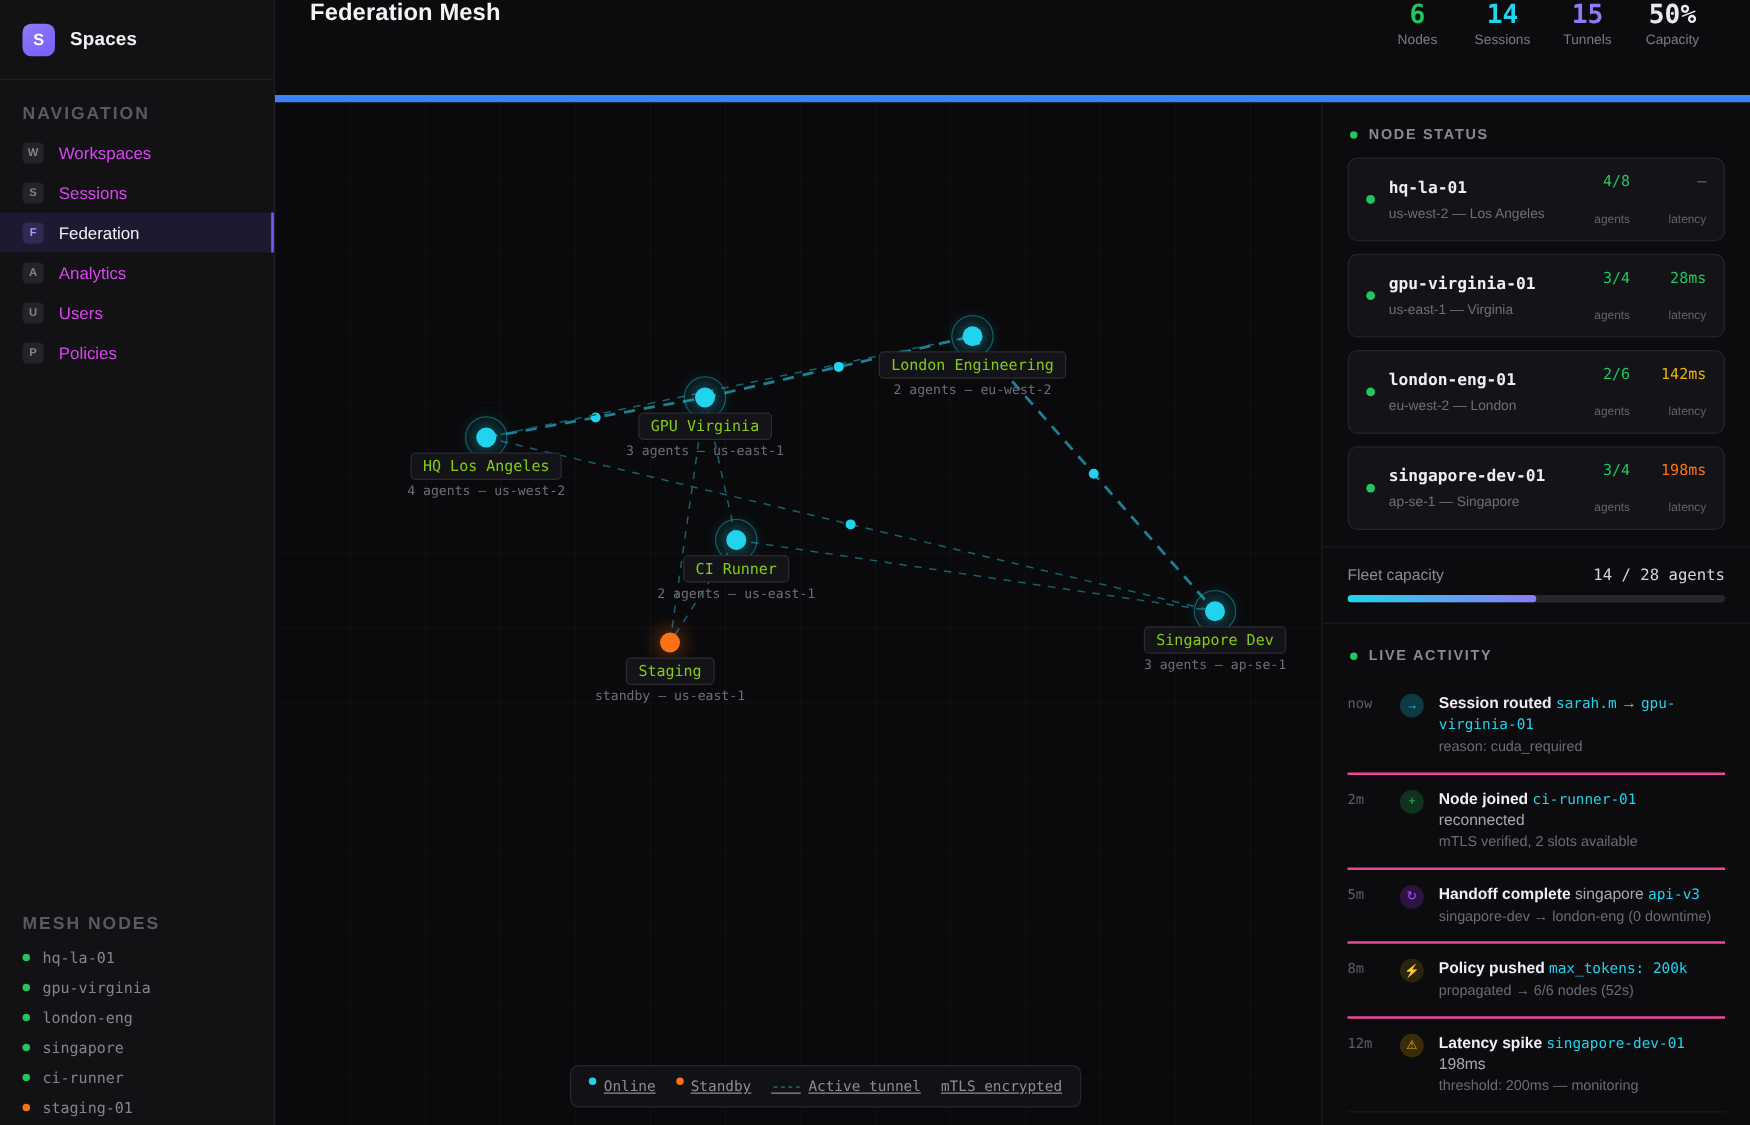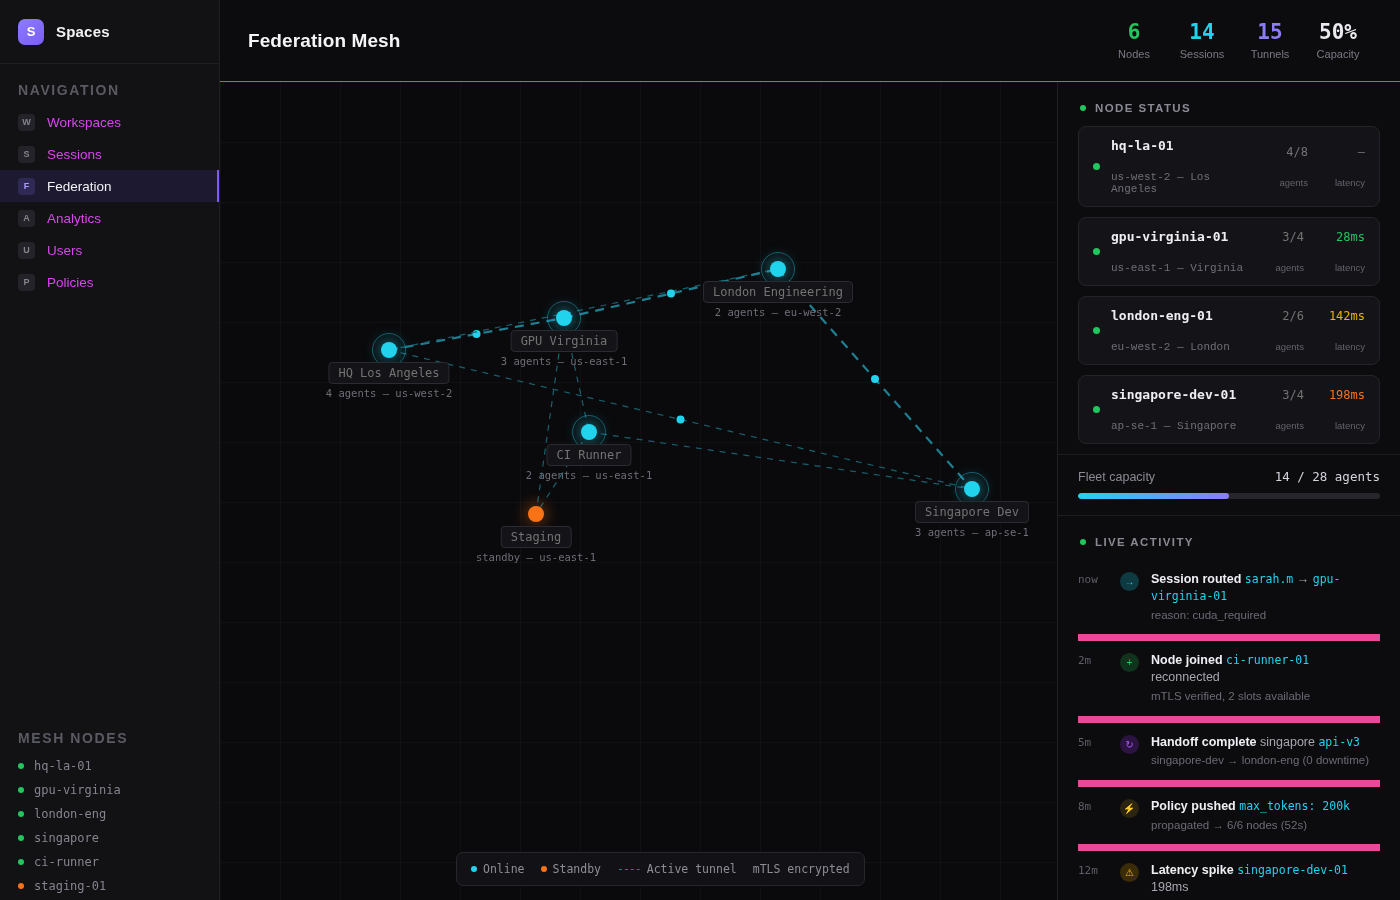--- a/index.html
+++ b/index.html
@@ -64,23 +64,23 @@
     height:24px; padding:0 18px; font-size:12px; color:#84848f; cursor:pointer;
   }
   .dot{ width:6px;height:6px;border-radius:50%; flex:0 0 6px; }
   .dot.online{ background:#22c55e; }
   .dot.standby{ background:#f97316; }
 
   
   #center{ flex:1 1 auto; display:flex; flex-direction:column; min-width:0; }
   #topbar{
     height:82px; flex:0 0 82px;
-    border-bottom:1px solid #3b82f6;
+    border-bottom:6px solid #3b82f6;
     background:#0c0c0f;
-    display:flex; align-items:center; justify-content:space-between;
+    display:flex; justify-content:space-between;
     padding:0 28px 0 28px;
   }
   #page-title{ font-size:19px; font-weight:700; color:#f4f4f7; letter-spacing:.1px; }
   #stats{ display:flex; gap:0; }
   .stat{ width:68px; text-align:center; }
   .stat-val{ font-size:21px; font-weight:700; line-height:1.1; }
   .stat-lbl{ font-size:11px; color:#7a7a84; margin-top:3px; }
 
   #canvaswrap{ flex:1 1 auto; display:flex; min-height:0; }
   #canvas{
@@ -105,34 +105,34 @@
   .gcore.standby{ background:#f97316; box-shadow:0 0 14px 4px rgba(249,115,22,.30); }
   .gring{
     position:absolute;left:0;top:0;width:34px;height:34px;border-radius:50%;
     transform:translate(-50%,-50%);
     border:1px solid rgba(34,211,238,.38);
   }
   .glabel{
     position:absolute; left:50%; top:12px; transform:translateX(-50%);
     white-space:nowrap;
     background:#141418; border:1px solid #2b2b33; border-radius:4px;
-    padding:3px 9px; font-size:12px; color:#737373;
+    padding:3px 9px; font-size:12px; color:#84cc16;
   }
   .gmeta{
     position:absolute; left:50%; top:37px; transform:translateX(-50%);
     white-space:nowrap; font-size:10.5px; color:#6e6e78;
   }
 
   #legend{
     position:absolute; left:236px; bottom:14px;
     background:#121216; border:1px solid #26262d; border-radius:7px;
     padding:9px 14px; display:flex; align-items:center; gap:16px;
     font-size:11.5px; color:#8d8d97;
   }
-  .lg{ display:flex;align-items:center;gap:6px; }
+  .lg{ display:flex;gap:6px;text-decoration:underline; }
   .lg-dash{ color:#2a7f8e; letter-spacing:-1px; }
 
   
   #right{
     width:342px; flex:0 0 342px; background:#0c0c0f;
     display:flex; flex-direction:column; min-height:0;
   }
   .panel-head{
     display:flex; align-items:center; gap:9px;
     font-size:11.5px; letter-spacing:1.4px; color:#8a8a94; font-weight:600;
@@ -142,23 +142,23 @@
 
   .nodecards{ padding:0 20px; }
   .ncard{
     background:#141418; border:1px solid #232329; border-radius:8px;
     padding:11px 14px; margin-bottom:10px;
     display:flex; align-items:center; gap:11px; cursor:pointer;
   }
   .ncard .dot{ width:7px;height:7px;flex:0 0 7px; }
   .ncard-main{ flex:1 1 auto; min-width:0; }
   .ncard-name{ font-size:13px; font-weight:700; color:#ededf2; }
-  .ncard-loc{ font-size:11px; color:#6e6e78; margin-top:18px;font-family:Liberation Mono, monospace; }
+  .ncard-loc{ font-size:11px; color:#6e6e78; margin-top:7px; }
   .ncard-col{ text-align:right; width:50px; }
-  .ncard-col .v{ font-size:12px; color:#737373; }
+  .ncard-col .v{ font-size:12px; color:#22c55e; }
   .ncard-col .k{ font-size:9.5px; color:#62626c; margin-top:18px; }
   .lat-good{ color:#22c55e !important; }
   .lat-warn{ color:#eab308 !important; }
   .lat-bad{ color:#f97316 !important; }
   .lat-none{ color:#6e6e78 !important; }
 
   #capacity{
     margin-top:auto; padding:14px 20px 16px 20px;
     border-top:1px solid #1b1b20; border-bottom:1px solid #1b1b20;
   }
@@ -168,21 +168,21 @@
   .cap-track{
     margin-top:9px; height:6px; border-radius:3px; background:#26262c; overflow:hidden;
   }
   .cap-fill{ height:100%; border-radius:3px;
     background:linear-gradient(90deg,#22d3ee,#8b7cf8); }
 
   #activity{ flex:0 0 auto; overflow:hidden; }
   .feed{ padding:0 20px 10px 20px; }
   .fitem{
     display:flex; gap:12px; padding:11px 0 11px 0;
-    border-bottom:7px solid #ec4899;
+    border-bottom:2px solid #ec4899;
   }
   .fitem:last-child{ border-bottom:1px solid #1a1a1f; }
   .ftime{ width:30px; flex:0 0 30px; font-size:11px; color:#5e5e68; padding-top:2px; }
   .ficon{
     width:19px;height:19px;border-radius:50%; flex:0 0 19px;
     display:flex;align-items:center;justify-content:center;
     font-size:10px; margin-top:1px;
   }
   .ic-route{ background:#0e3a42; color:#22d3ee; }
   .ic-join{ background:#10331d; color:#22c55e; }

